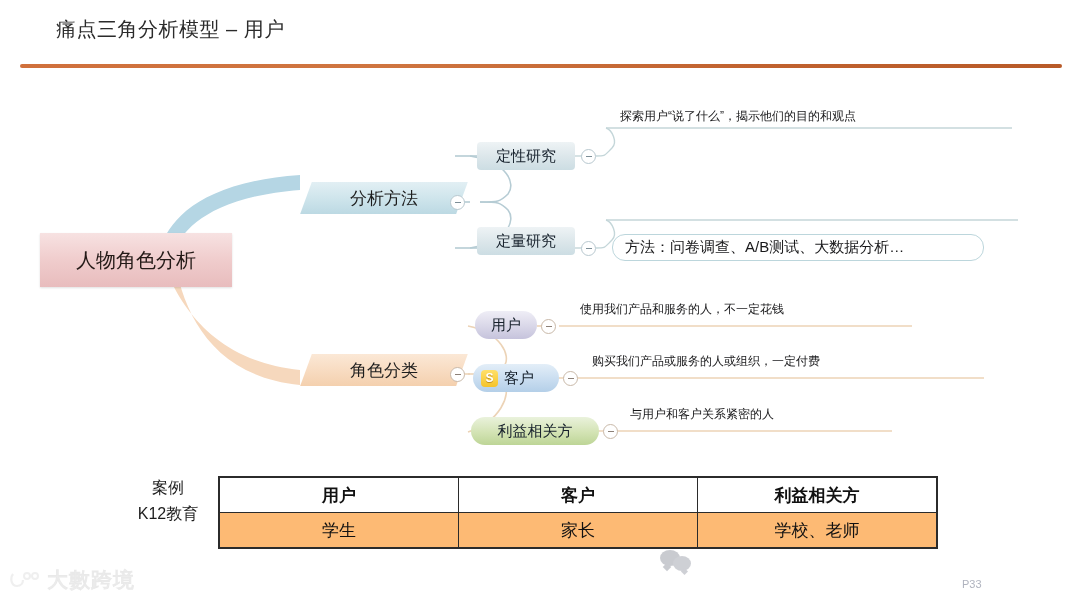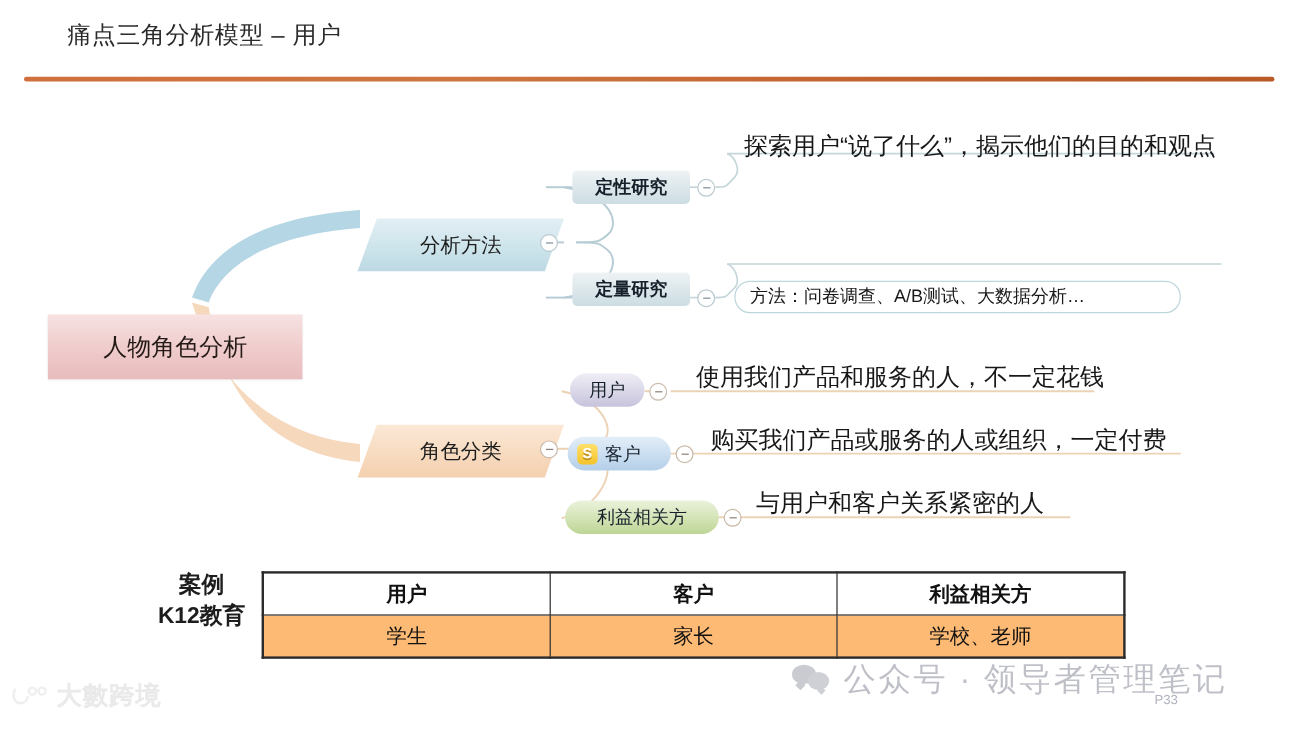--- a/index.html
+++ b/index.html
@@ -28,44 +28,43 @@
 
   
   .map{position:absolute;left:0;top:70px;width:1080px;height:400px;}
   .map svg{position:absolute;left:0;top:0;}
 
   
   .node{position:absolute;display:flex;align-items:center;justify-content:center;
         white-space:nowrap;box-sizing:border-box;}
 
   .root{
-    left:40px;top:192px;width:212px;height:54px;
+    left:40px;top:163px;width:192px;height:54px;
     font-size:20px;color:#241a17;
     background:linear-gradient(180deg,#f7e2e2 0%,#f0cdcd 48%,#e8bcbd 100%);
     box-shadow:0 1px 2px rgba(0,0,0,.12);
   }
 
   .branch{
-    height:44px;font-size:17px;color:#1d1d1d;
+    height:32px;font-size:17px;color:#1d1d1d;
     padding:0 22px;
   }
   .branch .skew{
     position:absolute;inset:0;
     transform:skewX(-20deg);
     z-index:-1;
   }
   .branch-a{left:306px;top:112px;width:156px;}
   .branch-a .skew{background:linear-gradient(180deg,#e2eff4 0%,#cfe5ec 50%,#bcd9e3 100%);}
   .branch-b{left:306px;top:284px;width:156px;align-items:center;}
   .branch-b .skew{background:linear-gradient(180deg,#fbe8d6 0%,#f8dcc2 50%,#f4d0ae 100%);}
 
   .sub{
     height:28px;border-radius:4px;font-size:15px;padding:0 12px;
     color:#15202b;
-    font-weight:bold;
   }
   .sub-qual{left:477px;top:72px;width:98px;
     background:linear-gradient(180deg,#eef3f5 0%,#dbe6ea 55%,#ccdde3 100%);}
   .sub-quant{left:477px;top:157px;width:98px;
     background:linear-gradient(180deg,#eef3f5 0%,#dbe6ea 55%,#ccdde3 100%);}
 
   .role{height:28px;border-radius:14px;font-size:15px;padding:0 14px;color:#16202b;}
   .role-user{left:475px;top:241px;width:62px;
     background:linear-gradient(180deg,#efeef6 0%,#d9d7e8 55%,#c6c3dc 100%);}
   .role-customer{left:473px;top:294px;width:86px;
@@ -85,31 +84,31 @@
   .toggle{
     position:absolute;width:13px;height:13px;border-radius:50%;
     border:1px solid #c9b9a9;background:#ffffff;
     display:flex;align-items:center;justify-content:center;
   }
   .toggle.cool{border-color:#b8c8cf;}
   .toggle i{display:block;width:6px;height:1px;background:#8d8178;}
   .toggle.cool i{background:#7d8e97;}
 
   
-  .detail{position:absolute;font-size:20px;color:#18181a;white-space:nowrap;}
+  .detail{position:absolute;font-size:12px;color:#18181a;white-space:nowrap;}
   .method-box{
     position:absolute;border:1.4px solid #bcd6dc;border-radius:13px;
     height:27px;display:flex;align-items:center;padding:0 12px;
     font-size:15px;color:#18181a;white-space:nowrap;box-sizing:border-box;
     background:transparent;
   }
 
   
   .case-label{position:absolute;left:122px;top:475px;width:92px;
-    text-align:center;font-size:19px;line-height:26px;color:#1d1d1d;font-weight:bold;}
+    text-align:center;font-size:16px;line-height:26px;color:#1d1d1d;}
   .tbl{position:absolute;left:218px;top:476px;border-collapse:collapse;
        border:2px solid #2b2b2b;}
   .tbl td{border:1px solid #2b2b2b;width:236px;height:32px;text-align:center;
           font-size:17px;color:#111;}
   .tbl tr.head td{font-weight:bold;background:#ffffff;}
   .tbl tr.body td{background:#fdba74;}
 
   
   .wm-left{position:absolute;left:10px;top:566px;display:flex;align-items:center;
            opacity:.45;}
@@ -266,18 +265,17 @@
       <circle cx="25" cy="6" r="3" fill="none" stroke="#dcdcdc" stroke-width="2"></circle>
     </svg>
     <span class="mark">大數跨境</span>
   </div>
 
   <div class="wm-right">
     <span class="wechat">
       <span class="b1"></span>
         <span class="b2"></span>
     </span>
-    <span class="wtext">公众号 · 领导者管理笔记</span>
   </div>
 
   <div class="pagenum">P33</div>
 
 </div>
 
 </body></html>

